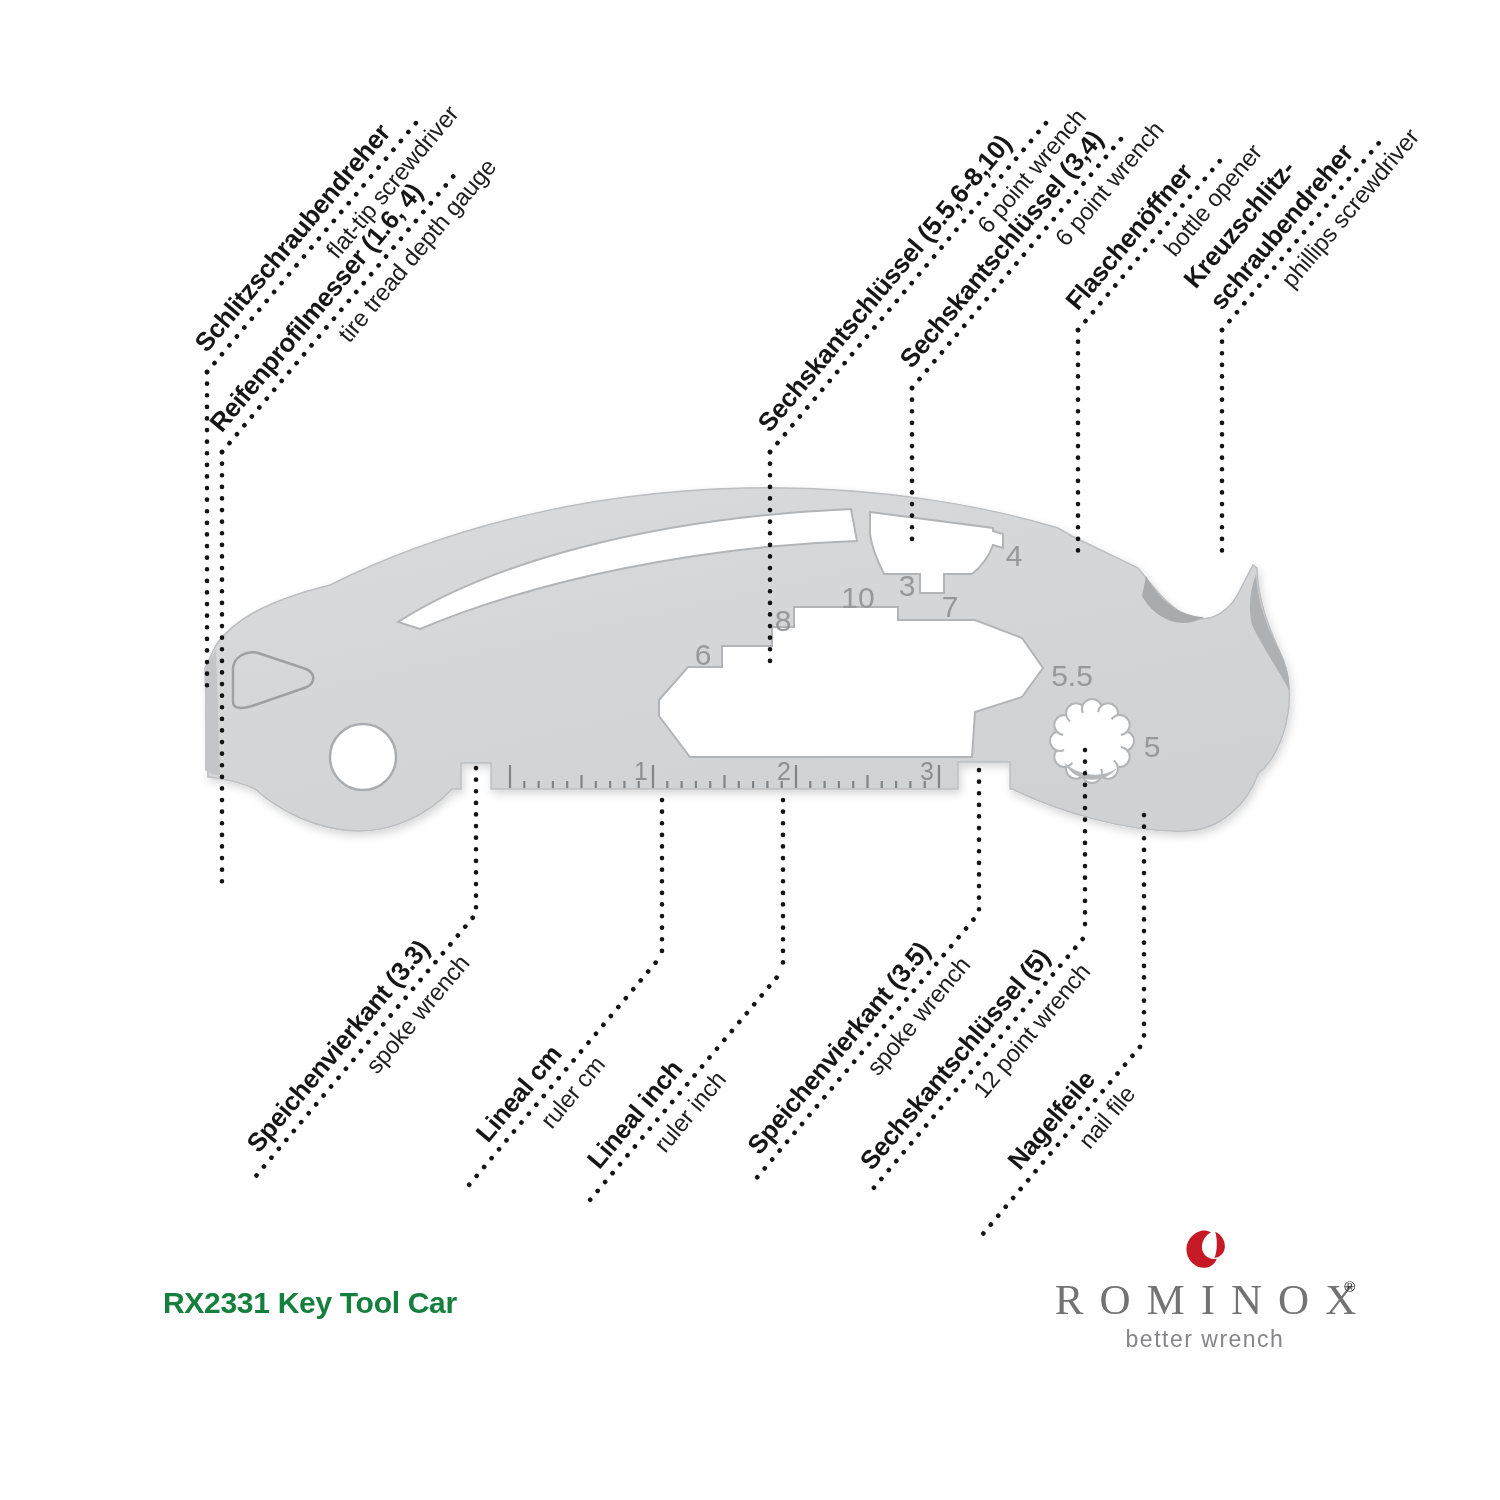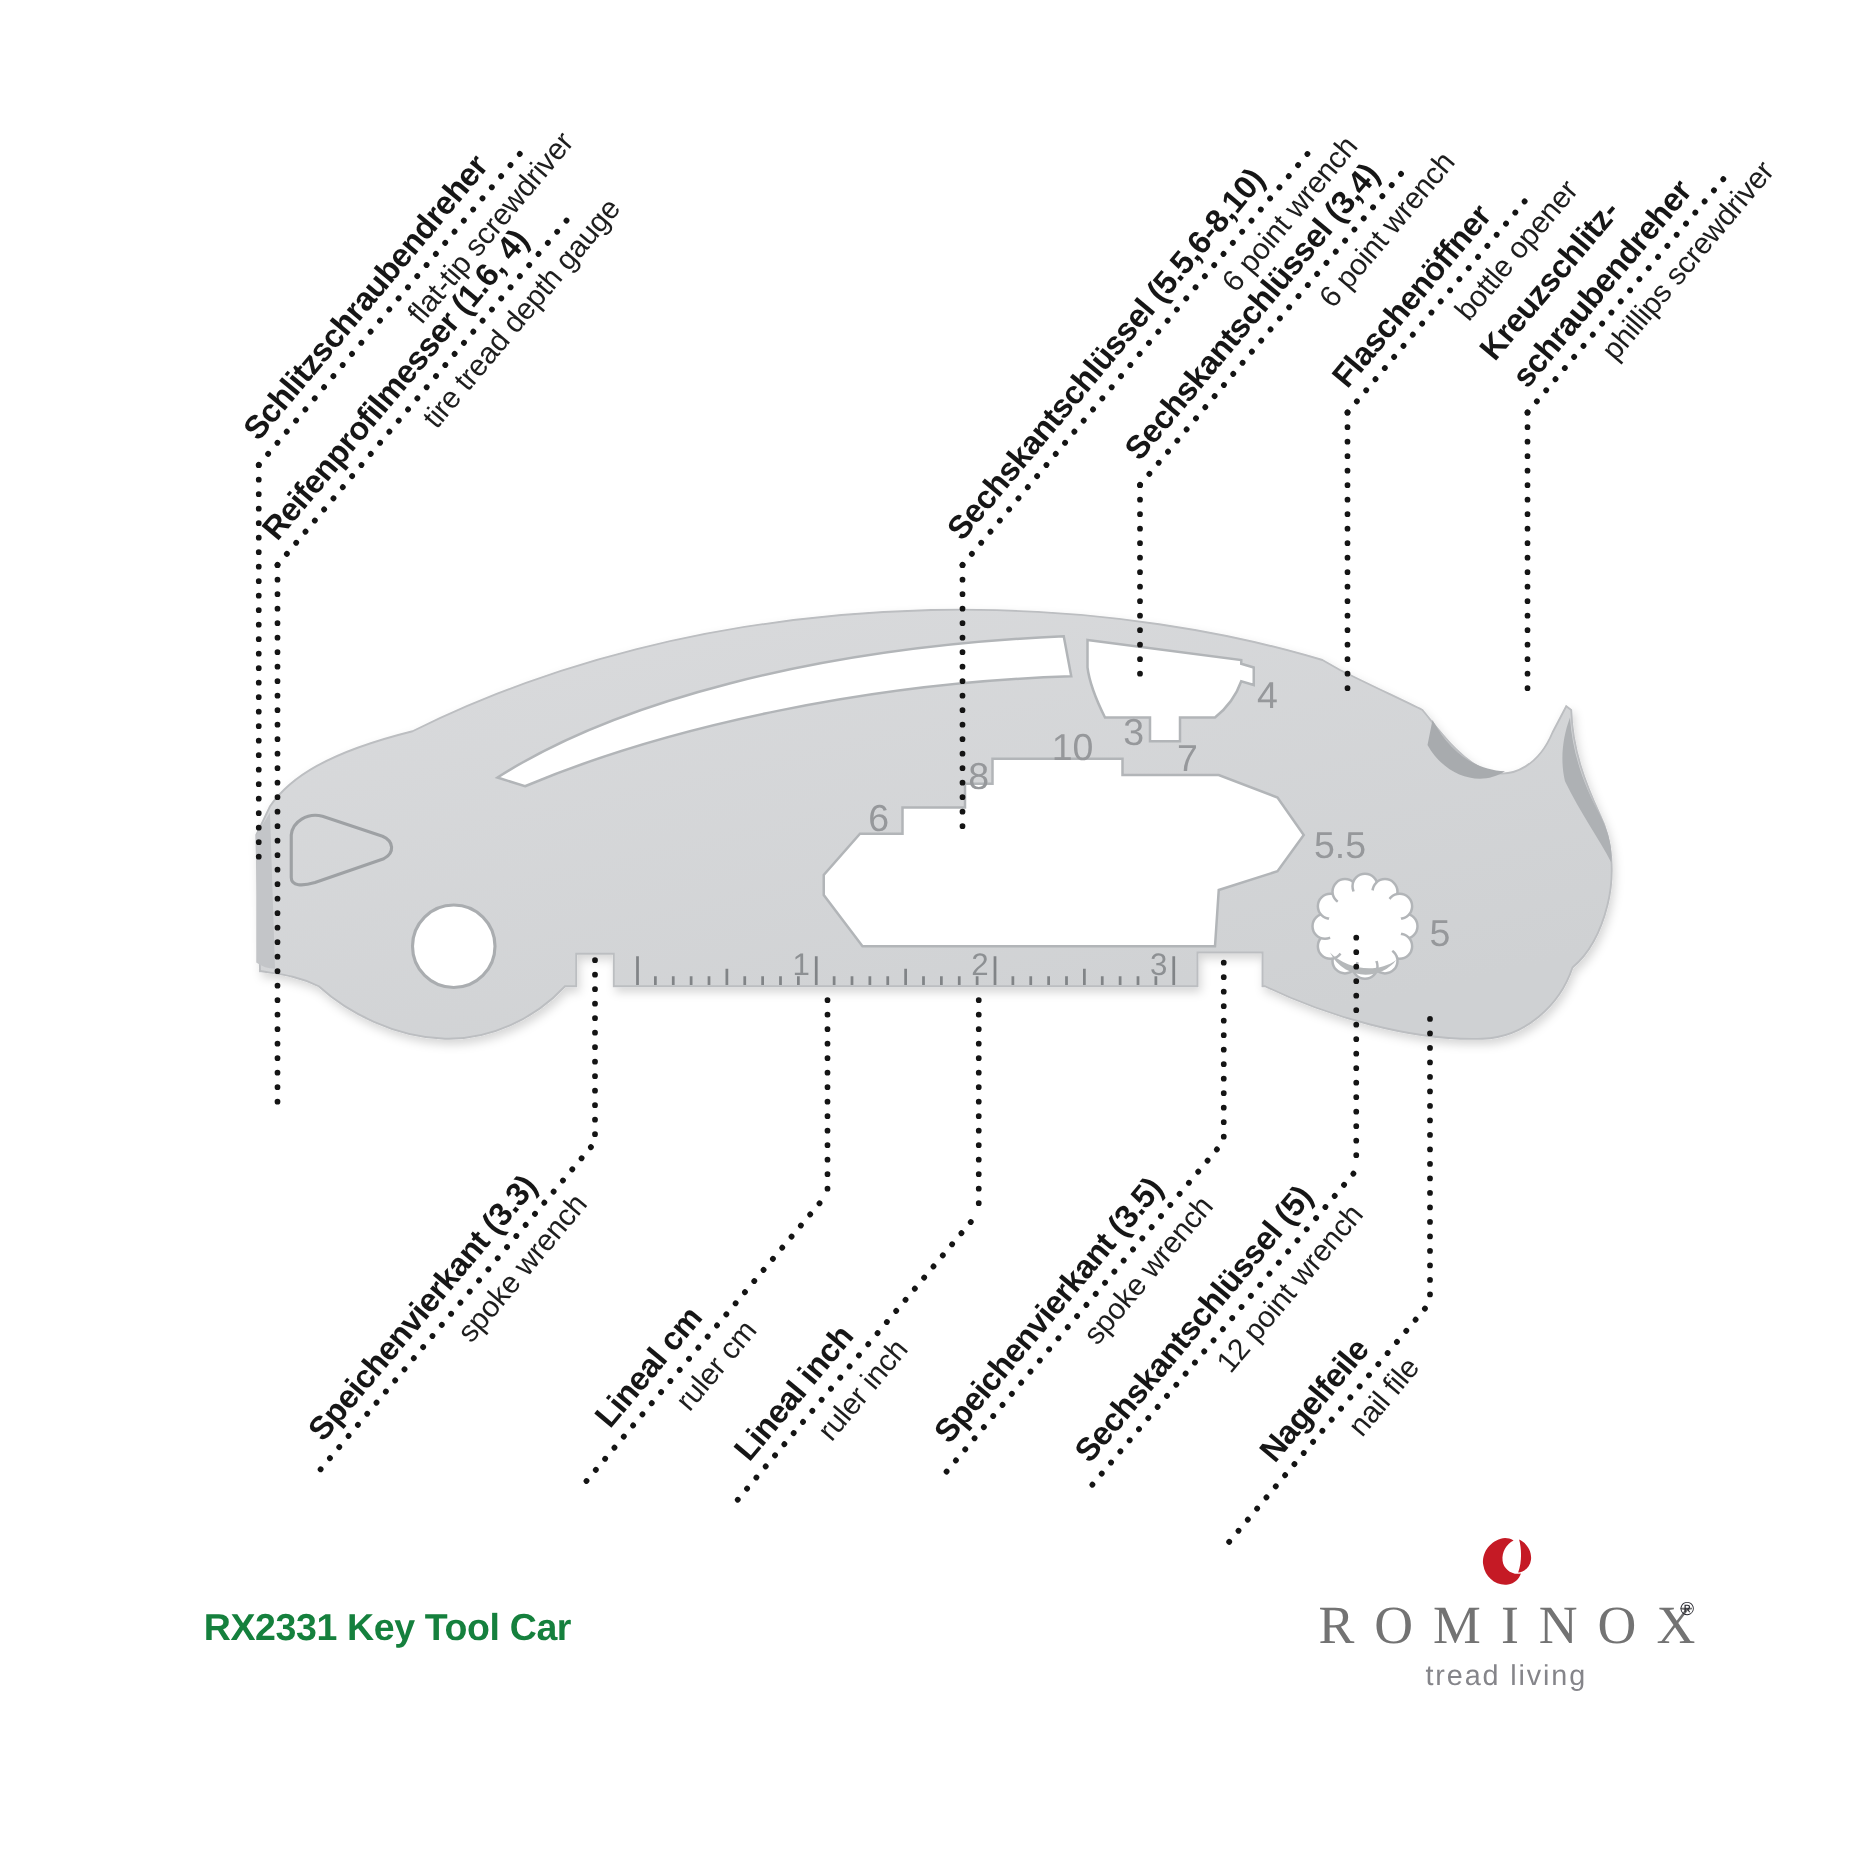--- a/index.html
+++ b/index.html
@@ -242,16 +242,16 @@
   
   <div class="logo-block">
     <svg class="logo-mark" viewBox="0 0 60 64">
       <path fill="#c51a25" d="M 24 6 C 11 10 3 22 5 35 C 7 48 19 58 32 56 C 39 55 44 50 46 44
                C 36 46 27 39 26 30 C 25 21 30 12 38 8 C 33 5 28 5 24 6 Z"></path>
       <path fill="#c51a25" d="M 44 7 C 53 11 58 20 57 29 C 56 37 50 42 43 43 C 47 32 47 18 44 7 Z"></path>
     </svg>
     <div>
       <span class="logo-word">ROMINOX</span><span class="logo-reg">®</span>
     </div>
-    <div class="logo-tagline">tread living</div>
+    <div class="logo-tagline">better wrench</div>
   </div>
 
 </div>
 
 </body></html>

